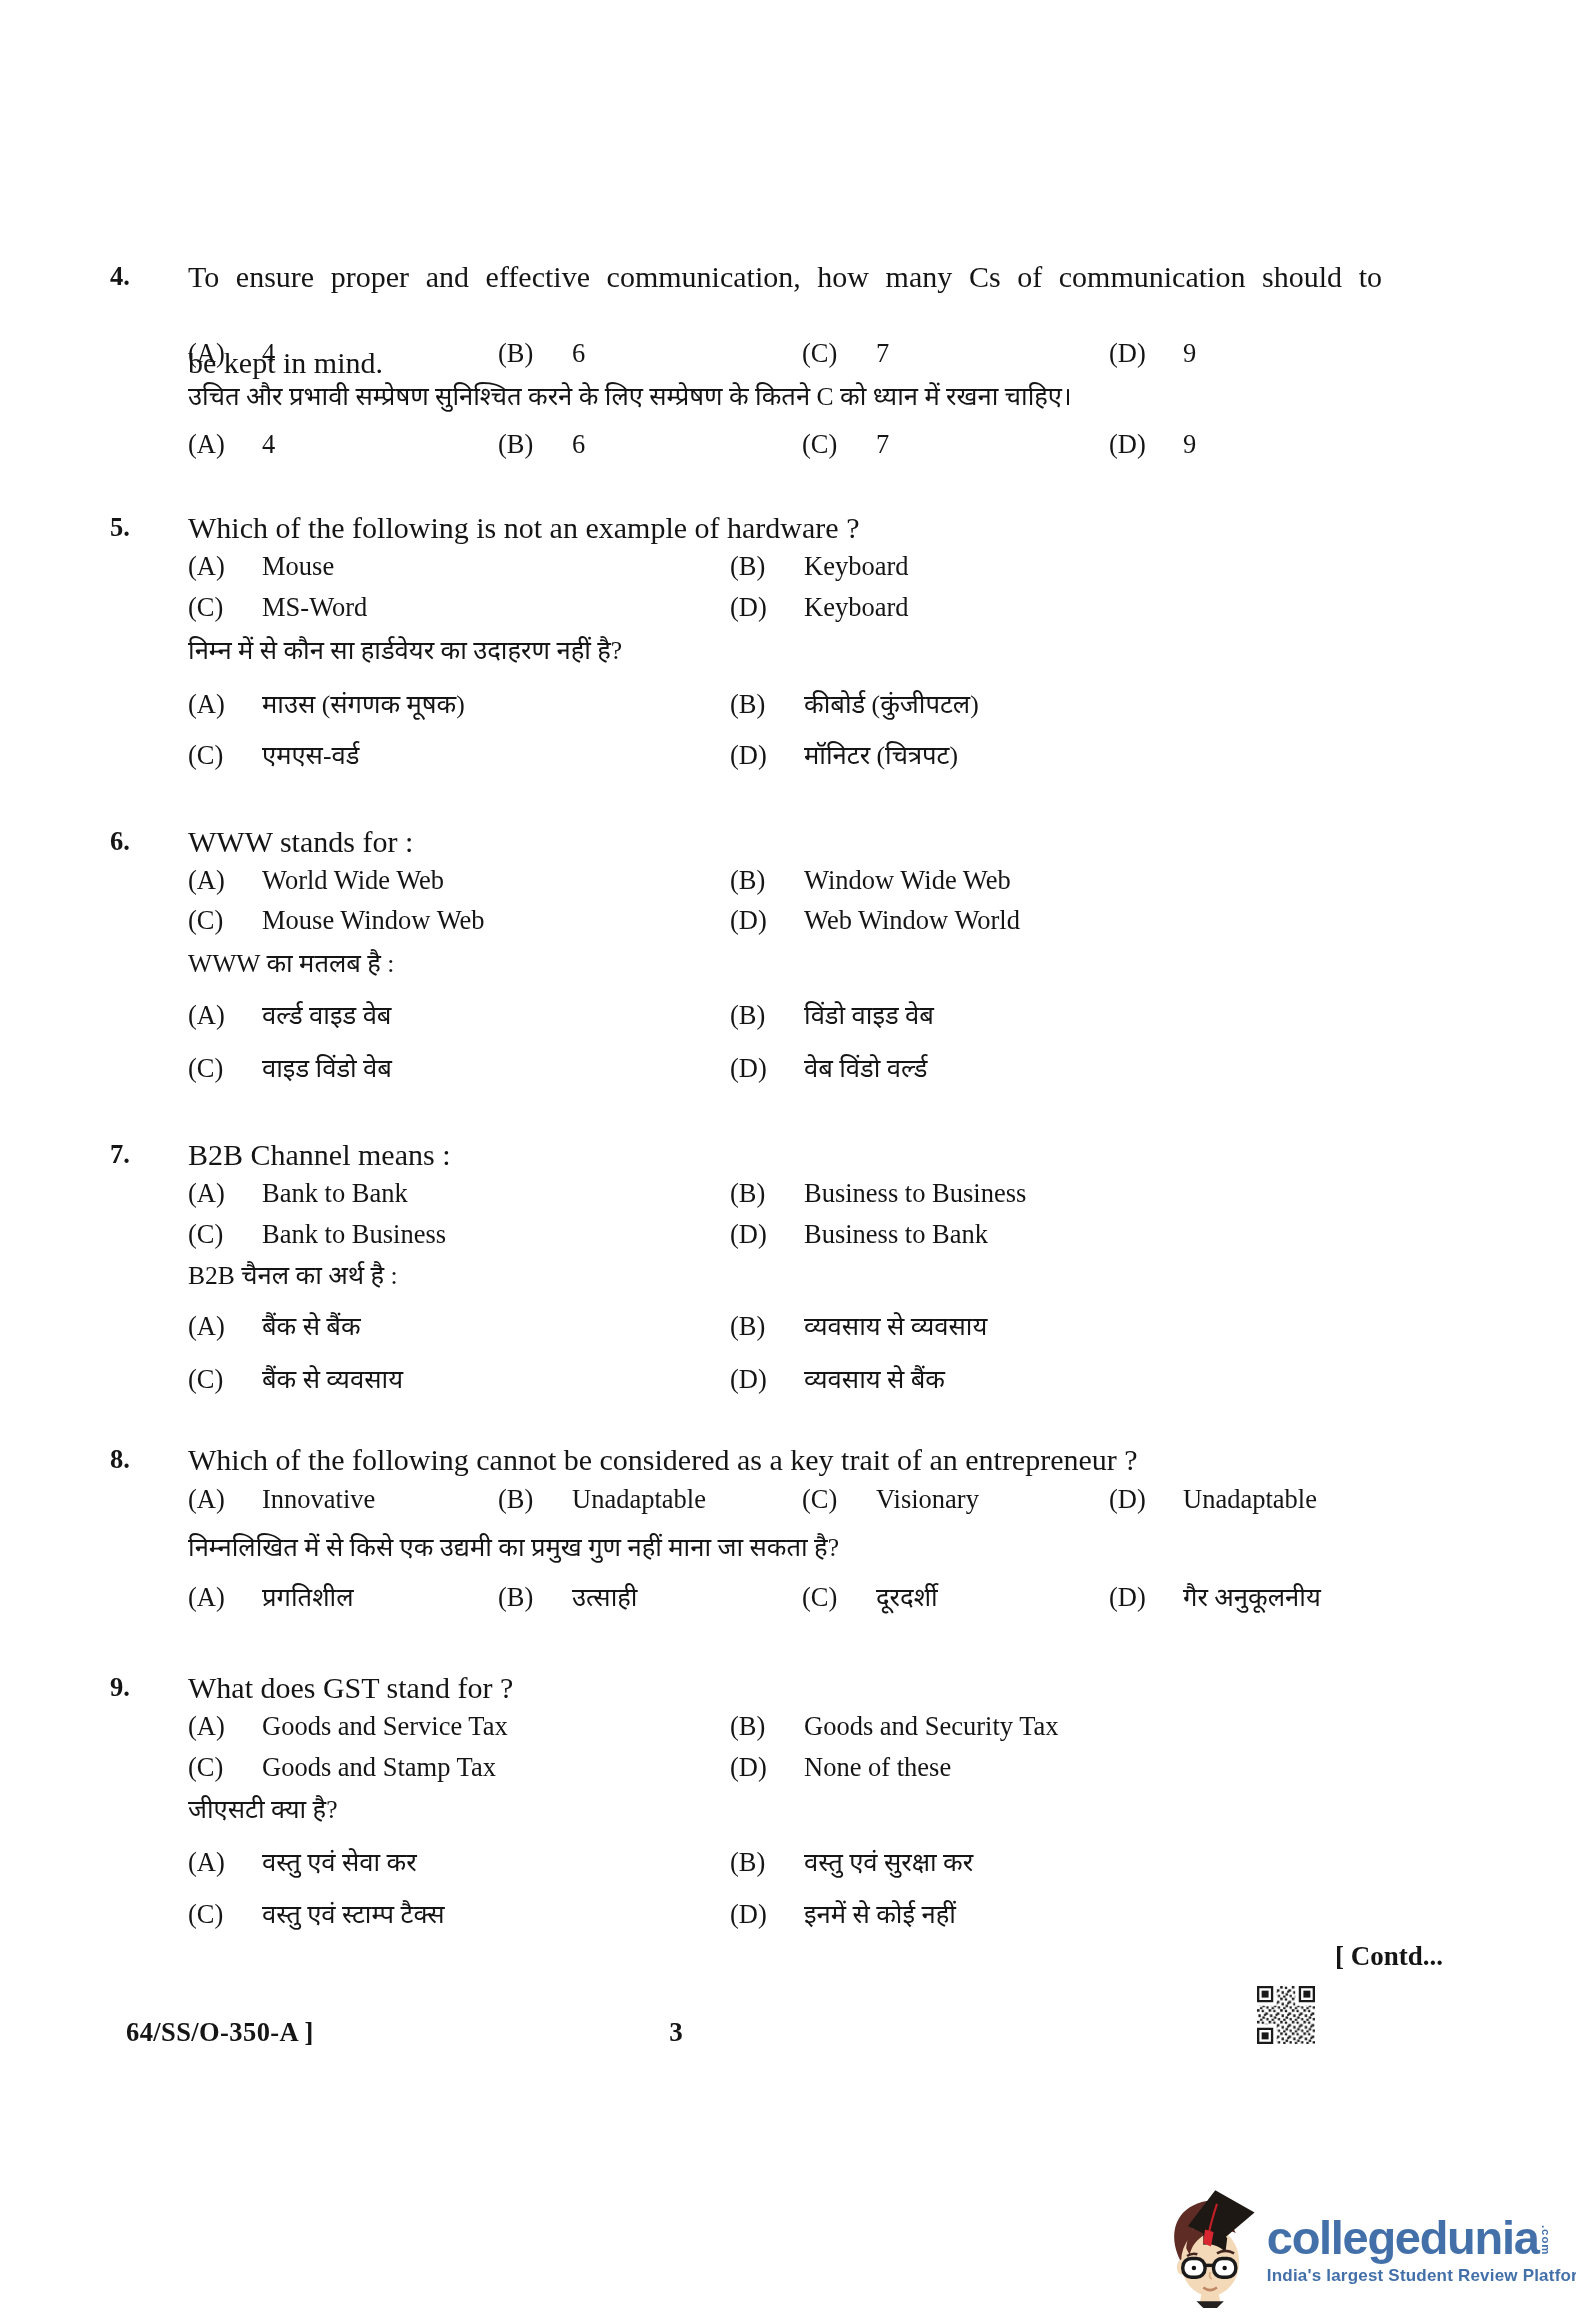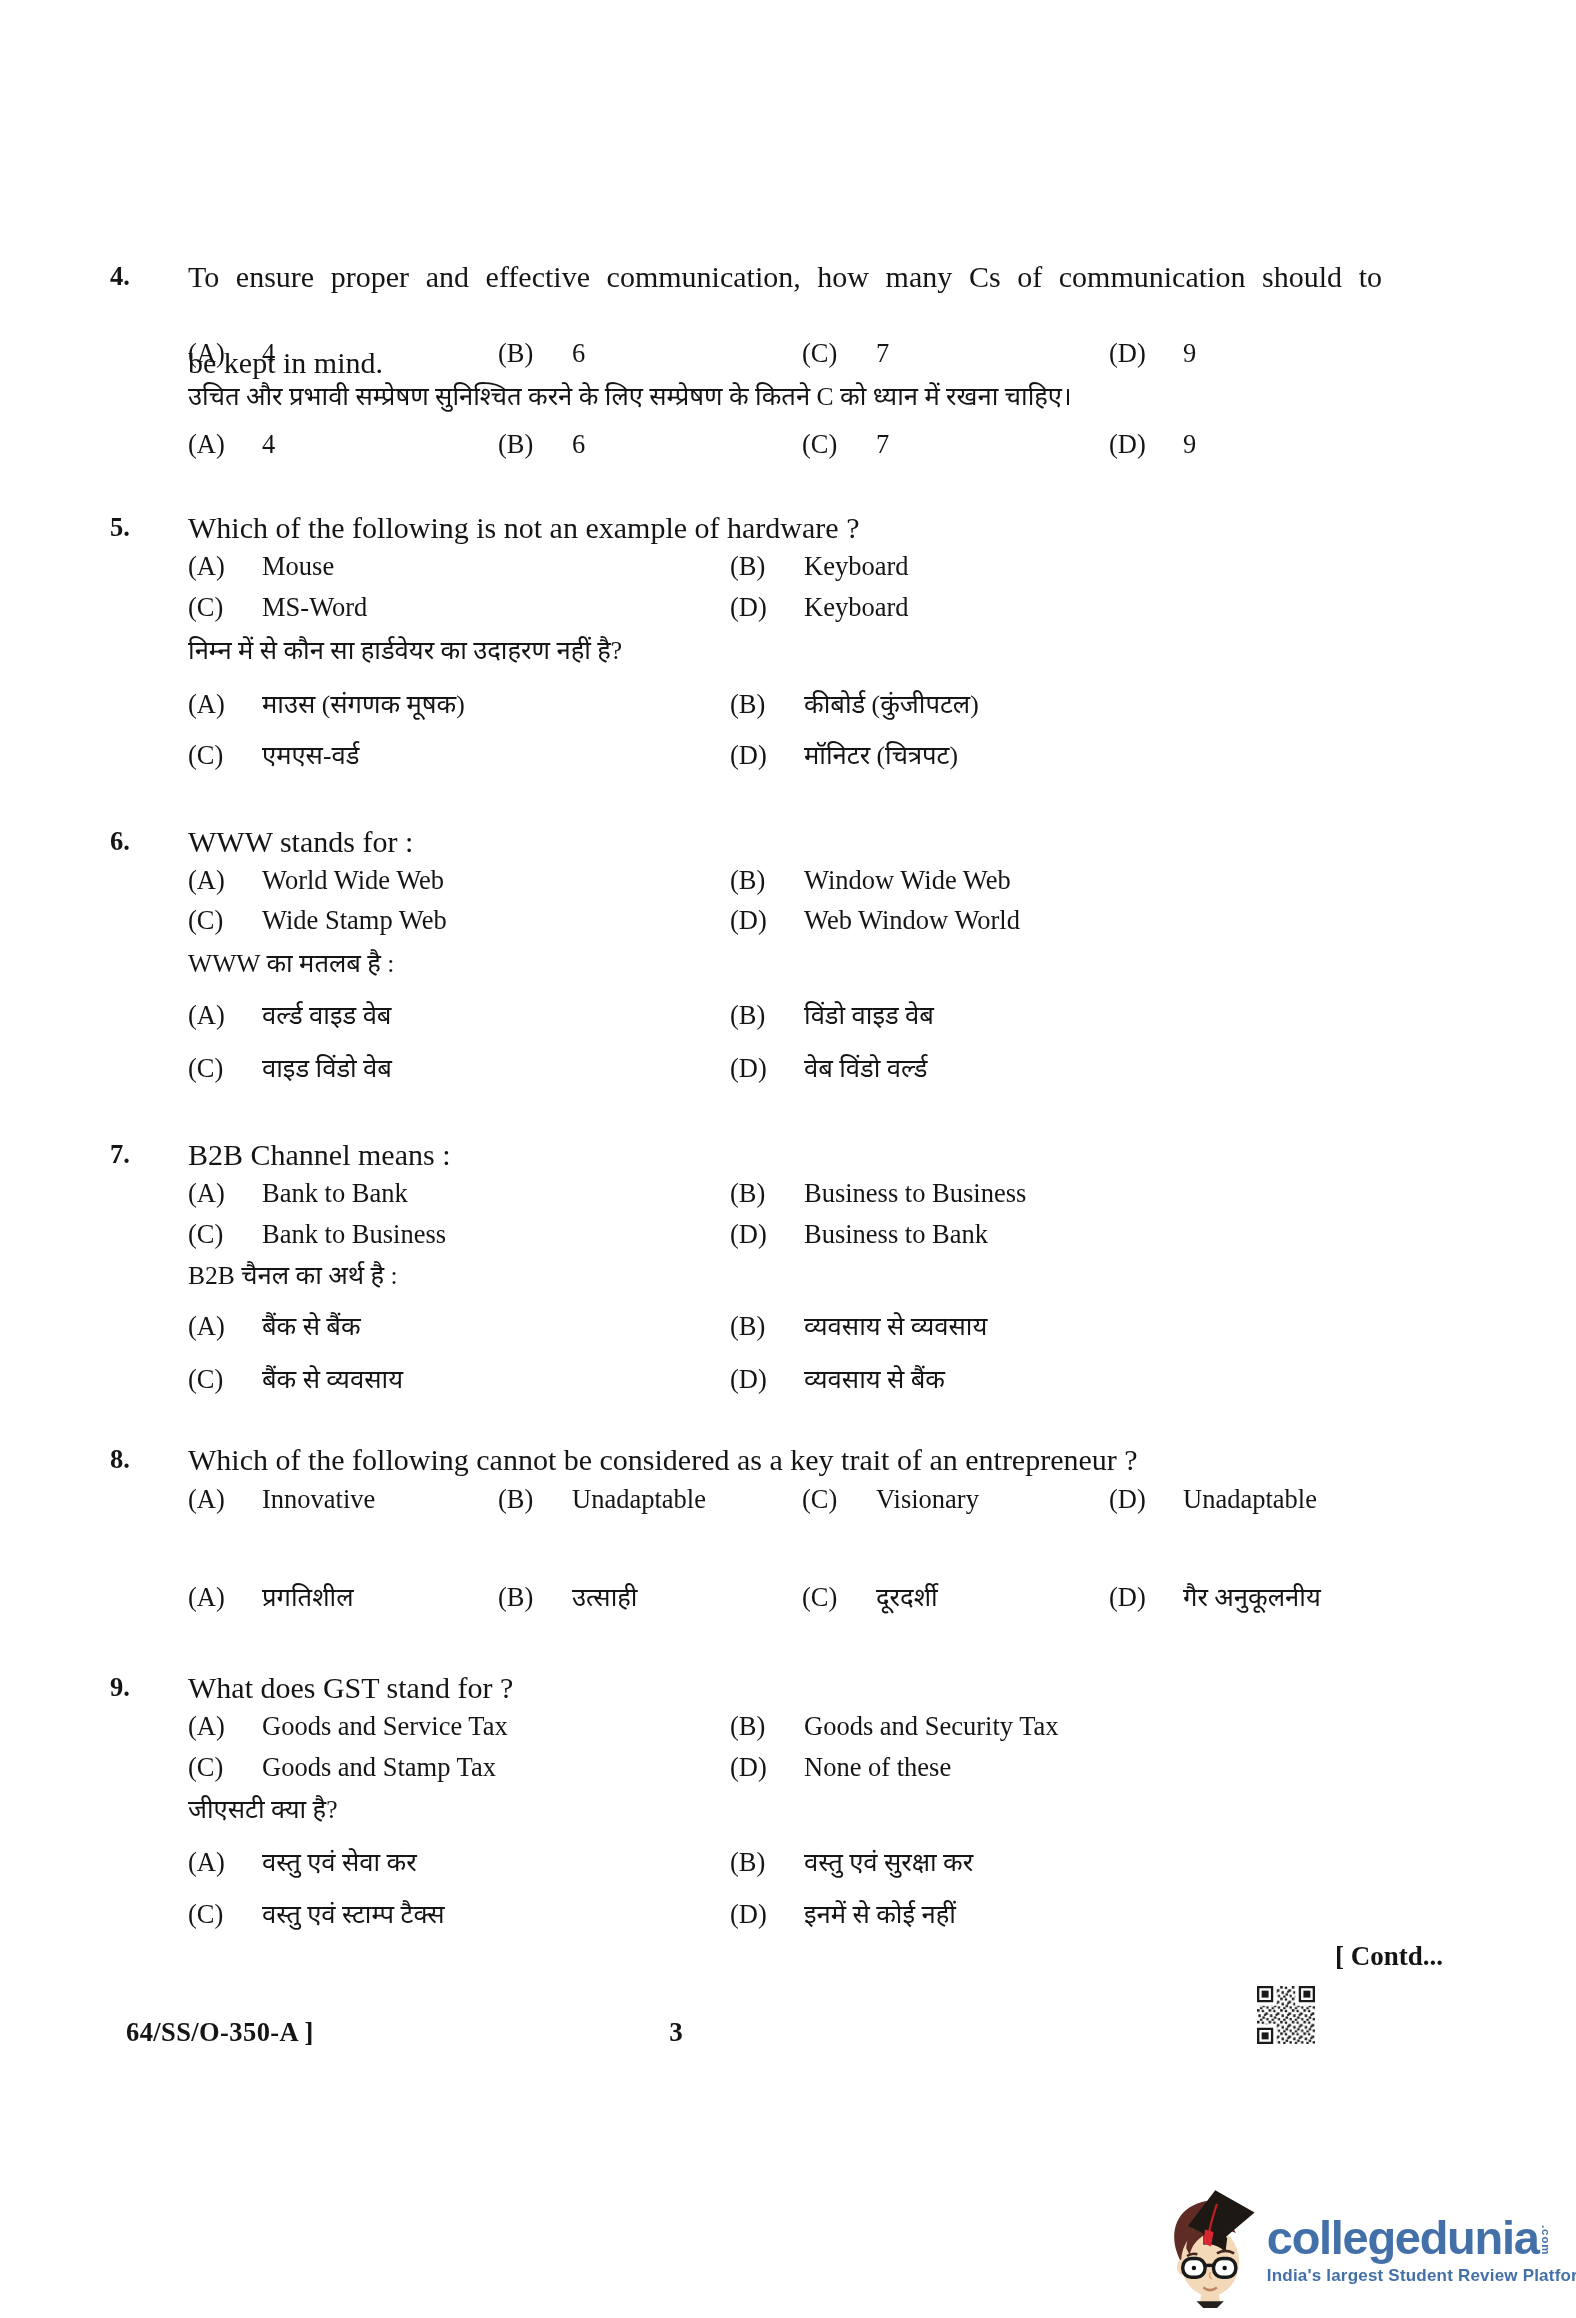--- a/index.html
+++ b/index.html
@@ -158,21 +158,21 @@
         <span class="t-en">World Wide Web</span>
       </div>
     <div class="opt">
         <span class="opt-label">(B)</span>
         <span class="t-en">Window Wide Web</span>
       </div>
   </div>
   <div class="row grid2" style="top:903px">
     <div class="opt">
         <span class="opt-label">(C)</span>
-        <span class="t-en">Wide Stamp Web</span>
+        <span class="t-en">Mouse Window Web</span>
       </div>
     <div class="opt">
         <span class="opt-label">(D)</span>
         <span class="t-en">Web Window World</span>
       </div>
   </div>
   <div class="hi-line" style="top:945px">WWW का मतलब है :</div>
   <div class="row grid2" style="top:998px">
     <div class="opt">
         <span class="opt-label">(A)</span>
@@ -255,20 +255,21 @@
       </div>
     <div class="opt">
         <span class="opt-label">(C)</span>
         <span class="t-en">Visionary</span>
       </div>
     <div class="opt">
         <span class="opt-label">(D)</span>
         <span class="t-en">Unadaptable</span>
       </div>
   </div>
+  <div class="hi-line" style="top:1529px">निम्नलिखित में से किसे एक उद्यमी का प्रमुख गुण नहीं माना जा सकता है?</div>
   <div class="row grid4" style="top:1580px">
     <div class="opt">
         <span class="opt-label">(A)</span>
         <span class="t-hi">प्रगतिशील</span>
       </div>
     <div class="opt">
         <span class="opt-label">(B)</span>
         <span class="t-hi">उत्साही</span>
       </div>
     <div class="opt">

